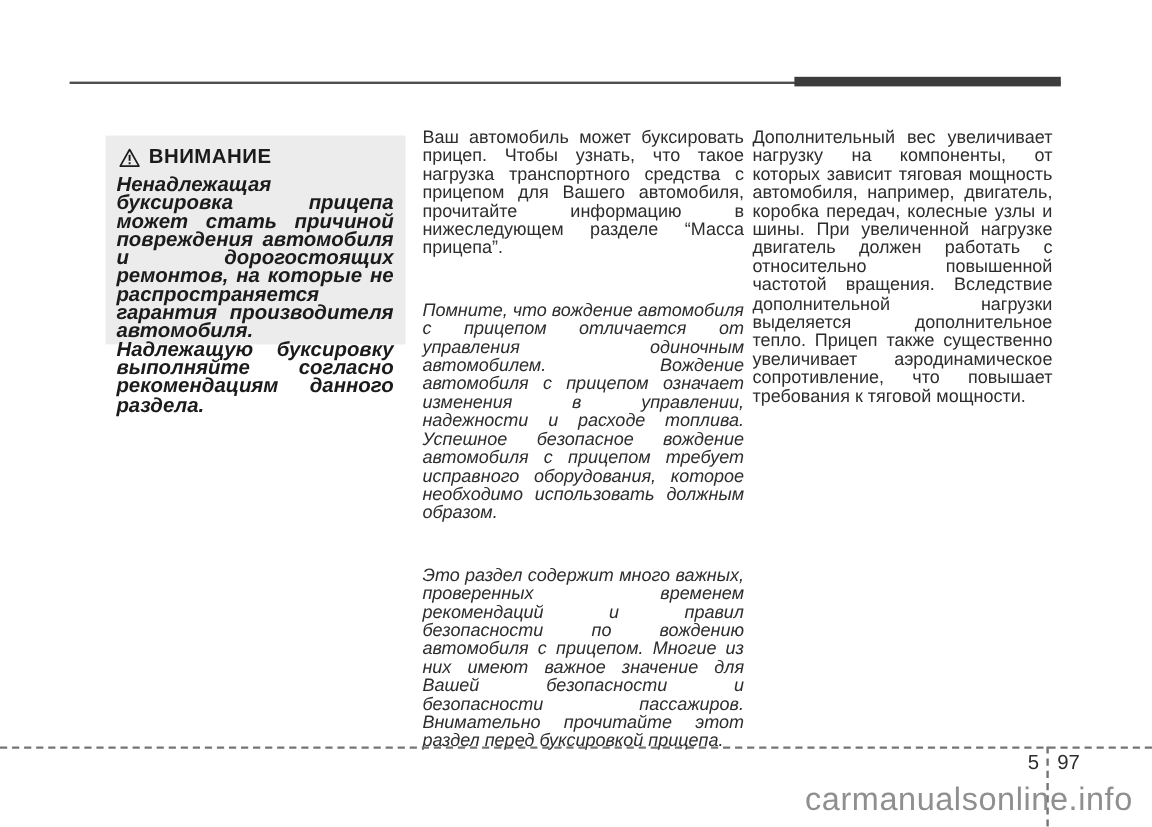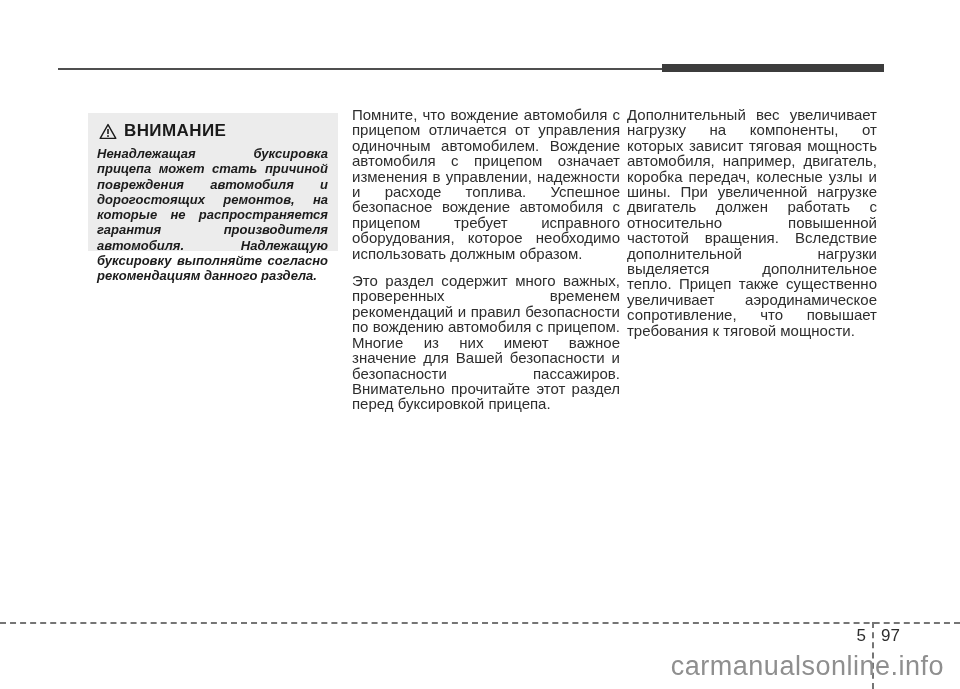--- a/index.html
+++ b/index.html
@@ -19,42 +19,42 @@
   .rule-thin{
     position:absolute;left:58px;top:68px;width:826px;height:2px;
     background:#4f4f4f;
   }
   .rule-thick{
     position:absolute;left:662px;top:64px;width:222px;height:8px;
     background:#3c3c3c;
   }
   
   .caution-box{
-    position:absolute;left:88px;top:113px;width:250px;height:138px;
+    position:absolute;left:88px;top:113px;width:250px;height:174px;
     background:#ececec;box-sizing:border-box;padding:7px 10px 8px 9px;
   }
   .caution-title-row{display:flex;align-items:center;gap:7px;margin:1px 0 5px 2px;}
   .caution-icon{width:18px;height:17px;display:inline-block;flex:0 0 auto;}
   .caution-title{
     font-size:17px;font-weight:bold;color:#1b1b1b;letter-spacing:0.4px;
   }
   .caution-body{
-    font-size:13px;line-height:15.3px;font-weight:bold;font-style:italic;
+    font-size:17px;line-height:15.3px;font-weight:bold;font-style:italic;
     color:#1b1b1b;text-align:justify;
   }
   
   .text-col{
     position:absolute;top:107px;
     font-size:15px;line-height:15.4px;color:#2d2d2d;
     text-align:justify;
   }
   .col-mid{left:352px;width:268px;}
   .col-right{left:627px;width:250px;}
   .text-col p{margin:0;}
-  .text-col p + p{margin-top:12px;}
+  .text-col p + p{margin-top:36px;font-style:italic;}
   
   .dashed-h{
     position:absolute;left:0;top:622px;width:960px;height:0;
     border-top:2px dashed #757575;
   }
   .dashed-v{
     position:absolute;left:872px;top:622px;height:67px;width:0;
     border-left:2px dashed #757575;
   }
   .chapter-num{
@@ -86,20 +86,21 @@
           <rect x="8.2" y="6" width="1.6" height="5" fill="#1b1b1b"></rect>
           <rect x="8.2" y="12.2" width="1.6" height="1.7" fill="#1b1b1b"></rect>
         </svg>
       </span>
       <span class="caution-title">ВНИМАНИЕ</span>
     </div>
     <div class="caution-body">Ненадлежащая буксировка прицепа может стать причиной повреждения автомобиля и дорогостоящих ремонтов, на которые не распространяется гарантия производителя автомобиля. Надлежащую буксировку выполняйте согласно рекомендациям данного раздела.</div>
   </div>
 
   <div class="text-col col-mid">
+    <p>Ваш автомобиль может буксировать прицеп. Чтобы узнать, что такое нагрузка транспортного средства с прицепом для Вашего автомобиля, прочитайте информацию в нижеследующем разделе “Масса прицепа”.</p>
     <p>Помните, что вождение автомобиля с прицепом отличается от управления одиночным автомобилем. Вождение автомобиля с прицепом означает изменения в управлении, надежности и расходе топлива. Успешное безопасное вождение автомобиля с прицепом требует исправного оборудования, которое необходимо использовать должным образом.</p>
     <p>Это раздел содержит много важных, проверенных временем рекомендаций и правил безопасности по вождению автомобиля с прицепом. Многие из них имеют важное значение для Вашей безопасности и безопасности пассажиров. Внимательно прочитайте этот раздел перед буксировкой прицепа.</p>
   </div>
 
   <div class="text-col col-right">
     <p>Дополнительный вес увеличивает нагрузку на компоненты, от которых зависит тяговая мощность автомобиля, например, двигатель, коробка передач, колесные узлы и шины. При увеличенной нагрузке двигатель должен работать с относительно повышенной частотой вращения. Вследствие дополнительной нагрузки выделяется дополнительное тепло. Прицеп также существенно увеличивает аэродинамическое сопротивление, что повышает требования к тяговой мощности.</p>
   </div>
 
   <div class="dashed-h"></div>
   <div class="dashed-v"></div>

